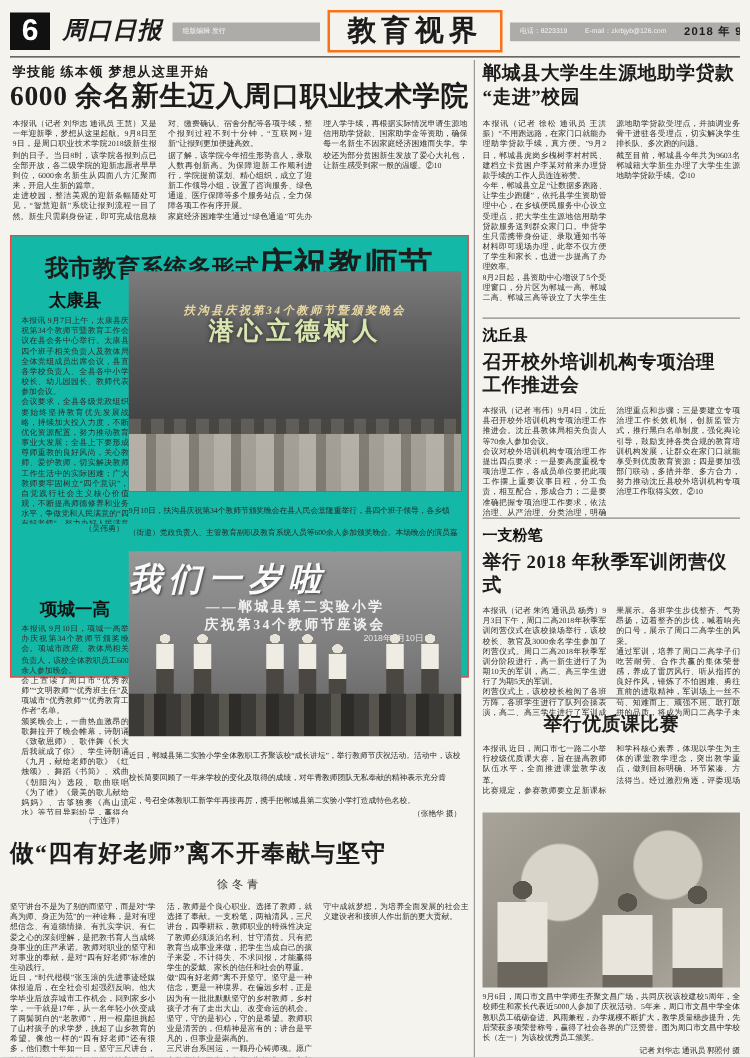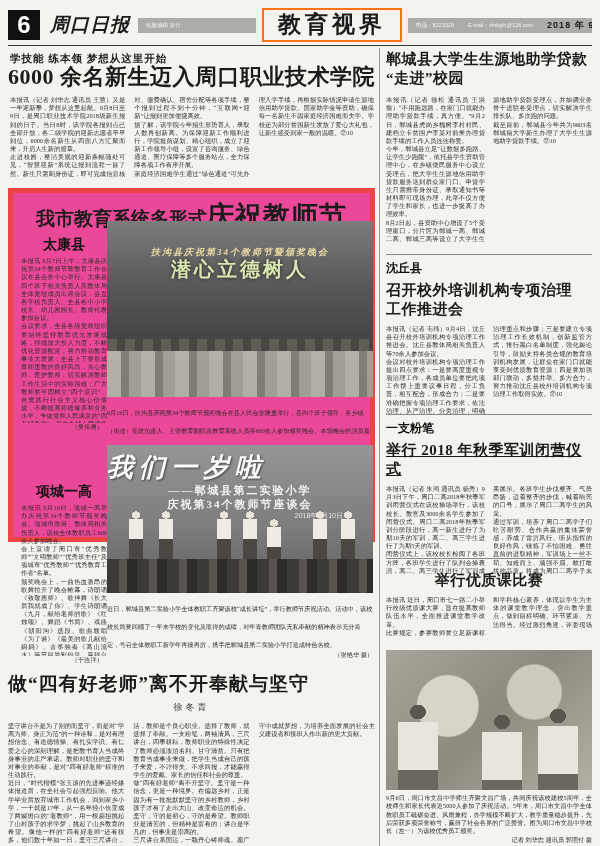--- a/index.html
+++ b/index.html
@@ -33,21 +33,21 @@
 
   
   .vdiv { position:absolute; left:379px; top:48px; height:798px; border-left:1px solid #9a9a9a; }
 
   
   .r { position:absolute; left:386px; width:206px; }
   .r-hl { font:bold 15px/19px "Liberation Serif","DejaVu Serif",serif; letter-spacing:.5px; white-space:pre-line; }
   .r-hl-c { text-align:center; }
 
   
-  .tdbox { position:absolute; left:8px; top:188px; width:367px; height:354px; border:5px solid #ef4444; background:#ec4899; }
+  .tdbox { position:absolute; left:8px; top:188px; width:367px; height:354px; border:1px solid #ef4444; background:#14b8a6; }
   .td-hl { position:absolute; left:0; top:8px; width:100%; text-align:center; white-space:nowrap; }
   .td-hl .pfx { font:bold 19px/30px "Liberation Serif","DejaVu Serif",serif; }
   .td-hl .emp { font:bold 27px/30px "Liberation Serif","DejaVu Serif",serif; letter-spacing:1px; }
   .td-col { position:absolute; left:8px; width:86px; }
   .td-col .seclabel { font-size:14px; text-align:center; margin-bottom:6px; }
 
   
   .photo { position:absolute; overflow:hidden; }
   .photo1 { left:94px; top:28px; width:266px; height:176px; background:linear-gradient(180deg,#7c7c7c 0%,#565656 40%,#2f2f2f 100%); }
   .p1-arc { text-align:center; margin-top:26px; font:italic bold 9px/11px "Liberation Serif",serif; color:#e9d9a2; letter-spacing:2px; }
@@ -107,21 +107,21 @@
   <div class="r rule" style="top:254px;padding-top:6px;">
     <div class="seclabel">沈丘县</div>
     <div class="r-hl" style="margin-top:6px;">召开校外培训机构专项治理
 工作推进会</div>
     <div class="tiny cols2" style="height:92px;margin-top:6px;">本报讯（记者 韦伟）9月4日，沈丘县召开校外培训机构专项治理工作推进会。沈丘县教体局相关负责人等70余人参加会议。
 会议对校外培训机构专项治理工作提出四点要求：一是要高度重视专项治理工作，各成员单位要把此项工作摆上重要议事日程，分工负责，相互配合，形成合力；二是要准确把握专项治理工作要求，依法治理、从严治理、分类治理，明确治理重点和步骤；三是要建立专项治理工作长效机制，创新监管方式，推行黑白名单制度，强化舆论引导，鼓励支持各类合规的教育培训机构发展，让群众在家门口就能享受到优质教育资源；四是要加强部门联动，多措并举、多方合力，努力推动沈丘县校外培训机构专项治理工作取得实效。②10</div>
   </div>
 
   <div class="r rule" style="top:414px;padding-top:6px;">
     <div class="seclabel">一支粉笔</div>
-    <div class="r-hl" style="margin-top:6px;text-decoration:underline;">举行 2018 年秋季军训闭营仪式</div>
+    <div class="r-hl" style="margin-top:6px;">举行 2018 年秋季军训闭营仪式</div>
     <div class="tiny cols2" style="height:94px;margin-top:6px;">本报讯（记者 朱鸿 通讯员 杨秀）9月3日下午，周口二高2018年秋季军训闭营仪式在该校操场举行，该校校长、教官及3000余名学生参加了闭营仪式。周口二高2018年秋季军训分阶段进行，高一新生进行了为期10天的军训，高二、高三学生进行了为期5天的军训。
 闭营仪式上，该校校长检阅了各班方阵，各班学生进行了队列会操表演，高二、高三学生进行了军训成果展示。各班学生步伐整齐、气势昂扬，迈着整齐的步伐，喊着响亮的口号，展示了周口二高学生的风采。
 通过军训，培养了周口二高学子们吃苦耐劳、合作共赢的集体荣誉感，养成了雷厉风行、听从指挥的良好作风，锤炼了不怕困难、勇往直前的进取精神，军训场上一丝不苟、知难而上、顽强不屈、敢打敢拼的品质，将成为周口二高学子未来学习和成长的“法宝”和“永不褪色的财富”。②10</div>
   </div>
 
   <div class="r rule" style="top:558px;padding-top:6px;">
     <div class="r-hl r-hl-c" style="margin-top:6px;">举行优质课比赛</div>
     <div class="tiny cols2" style="height:44px;margin-top:6px;">本报讯 近日，周口市七一路二小举行校级优质课大赛，旨在提高教师队伍水平，全面推进课堂教学改革。
 比赛规定，参赛教师要立足新课标和学科核心素养，体现以学生为主体的课堂教学理念，突出教学重点，做到目标明确、环节紧凑、方法得当。经过激烈角逐，评委现场打分，评选出一、二、三等奖，并对获奖教师进行了表彰。②10</div>
   </div>

